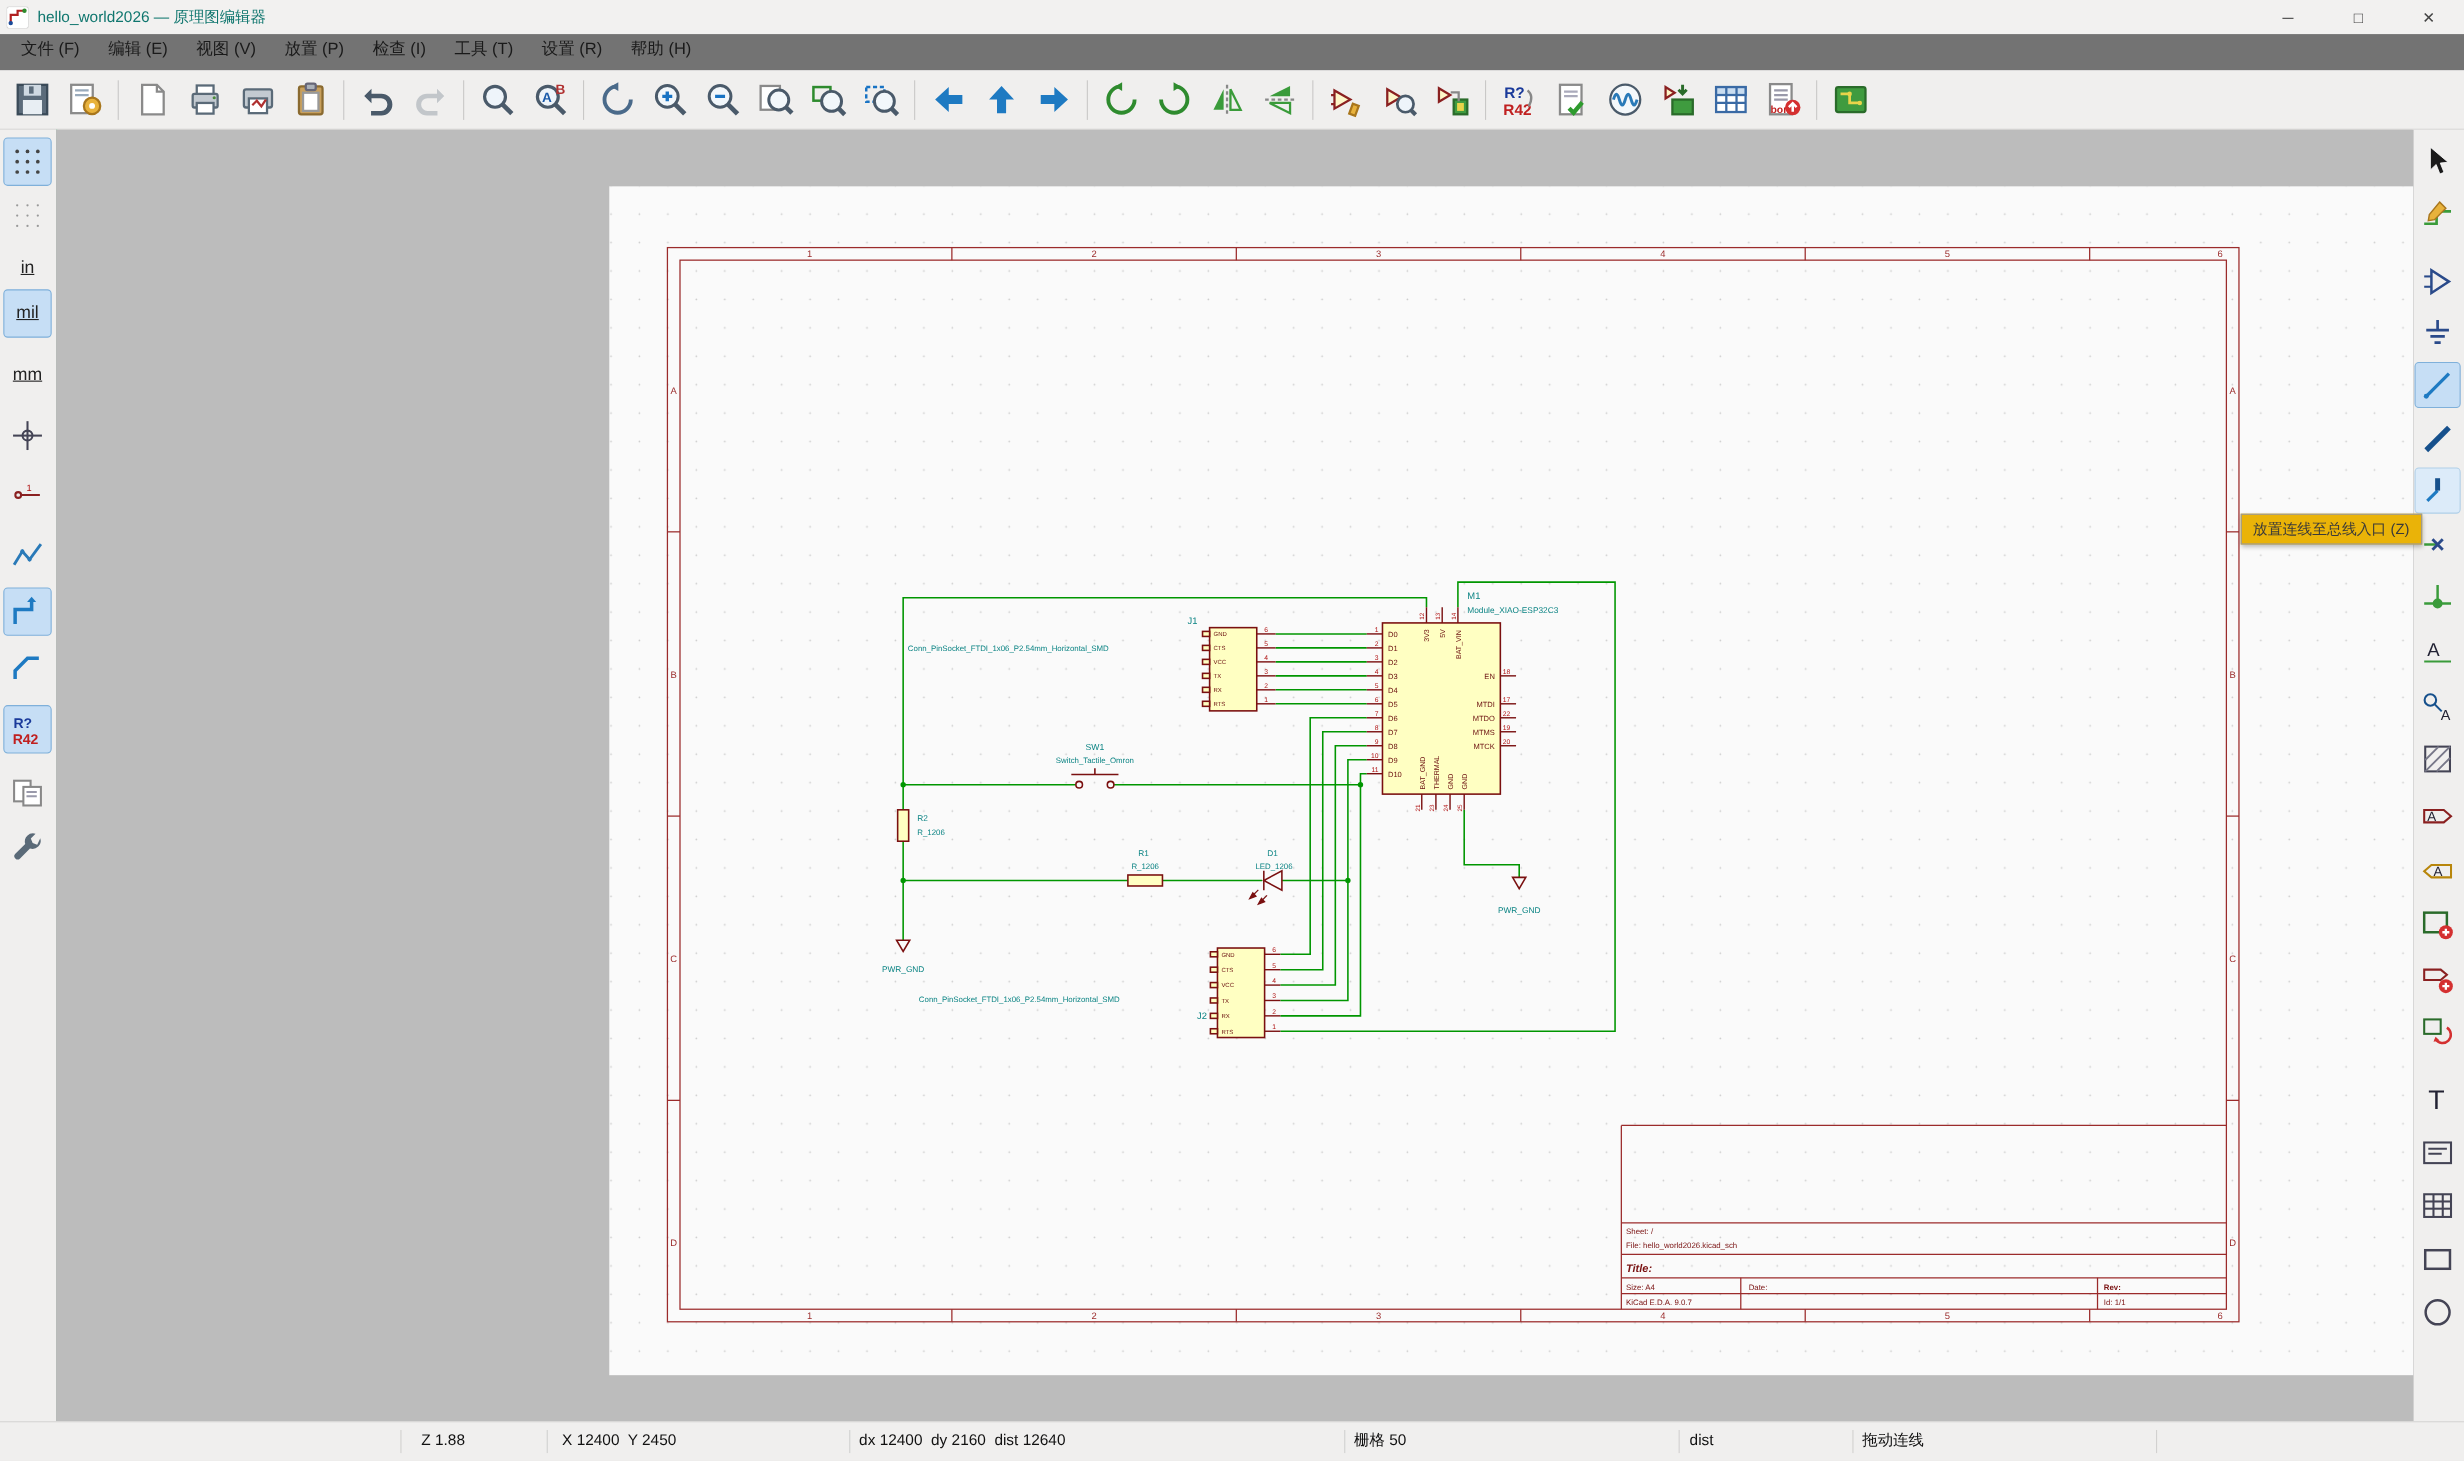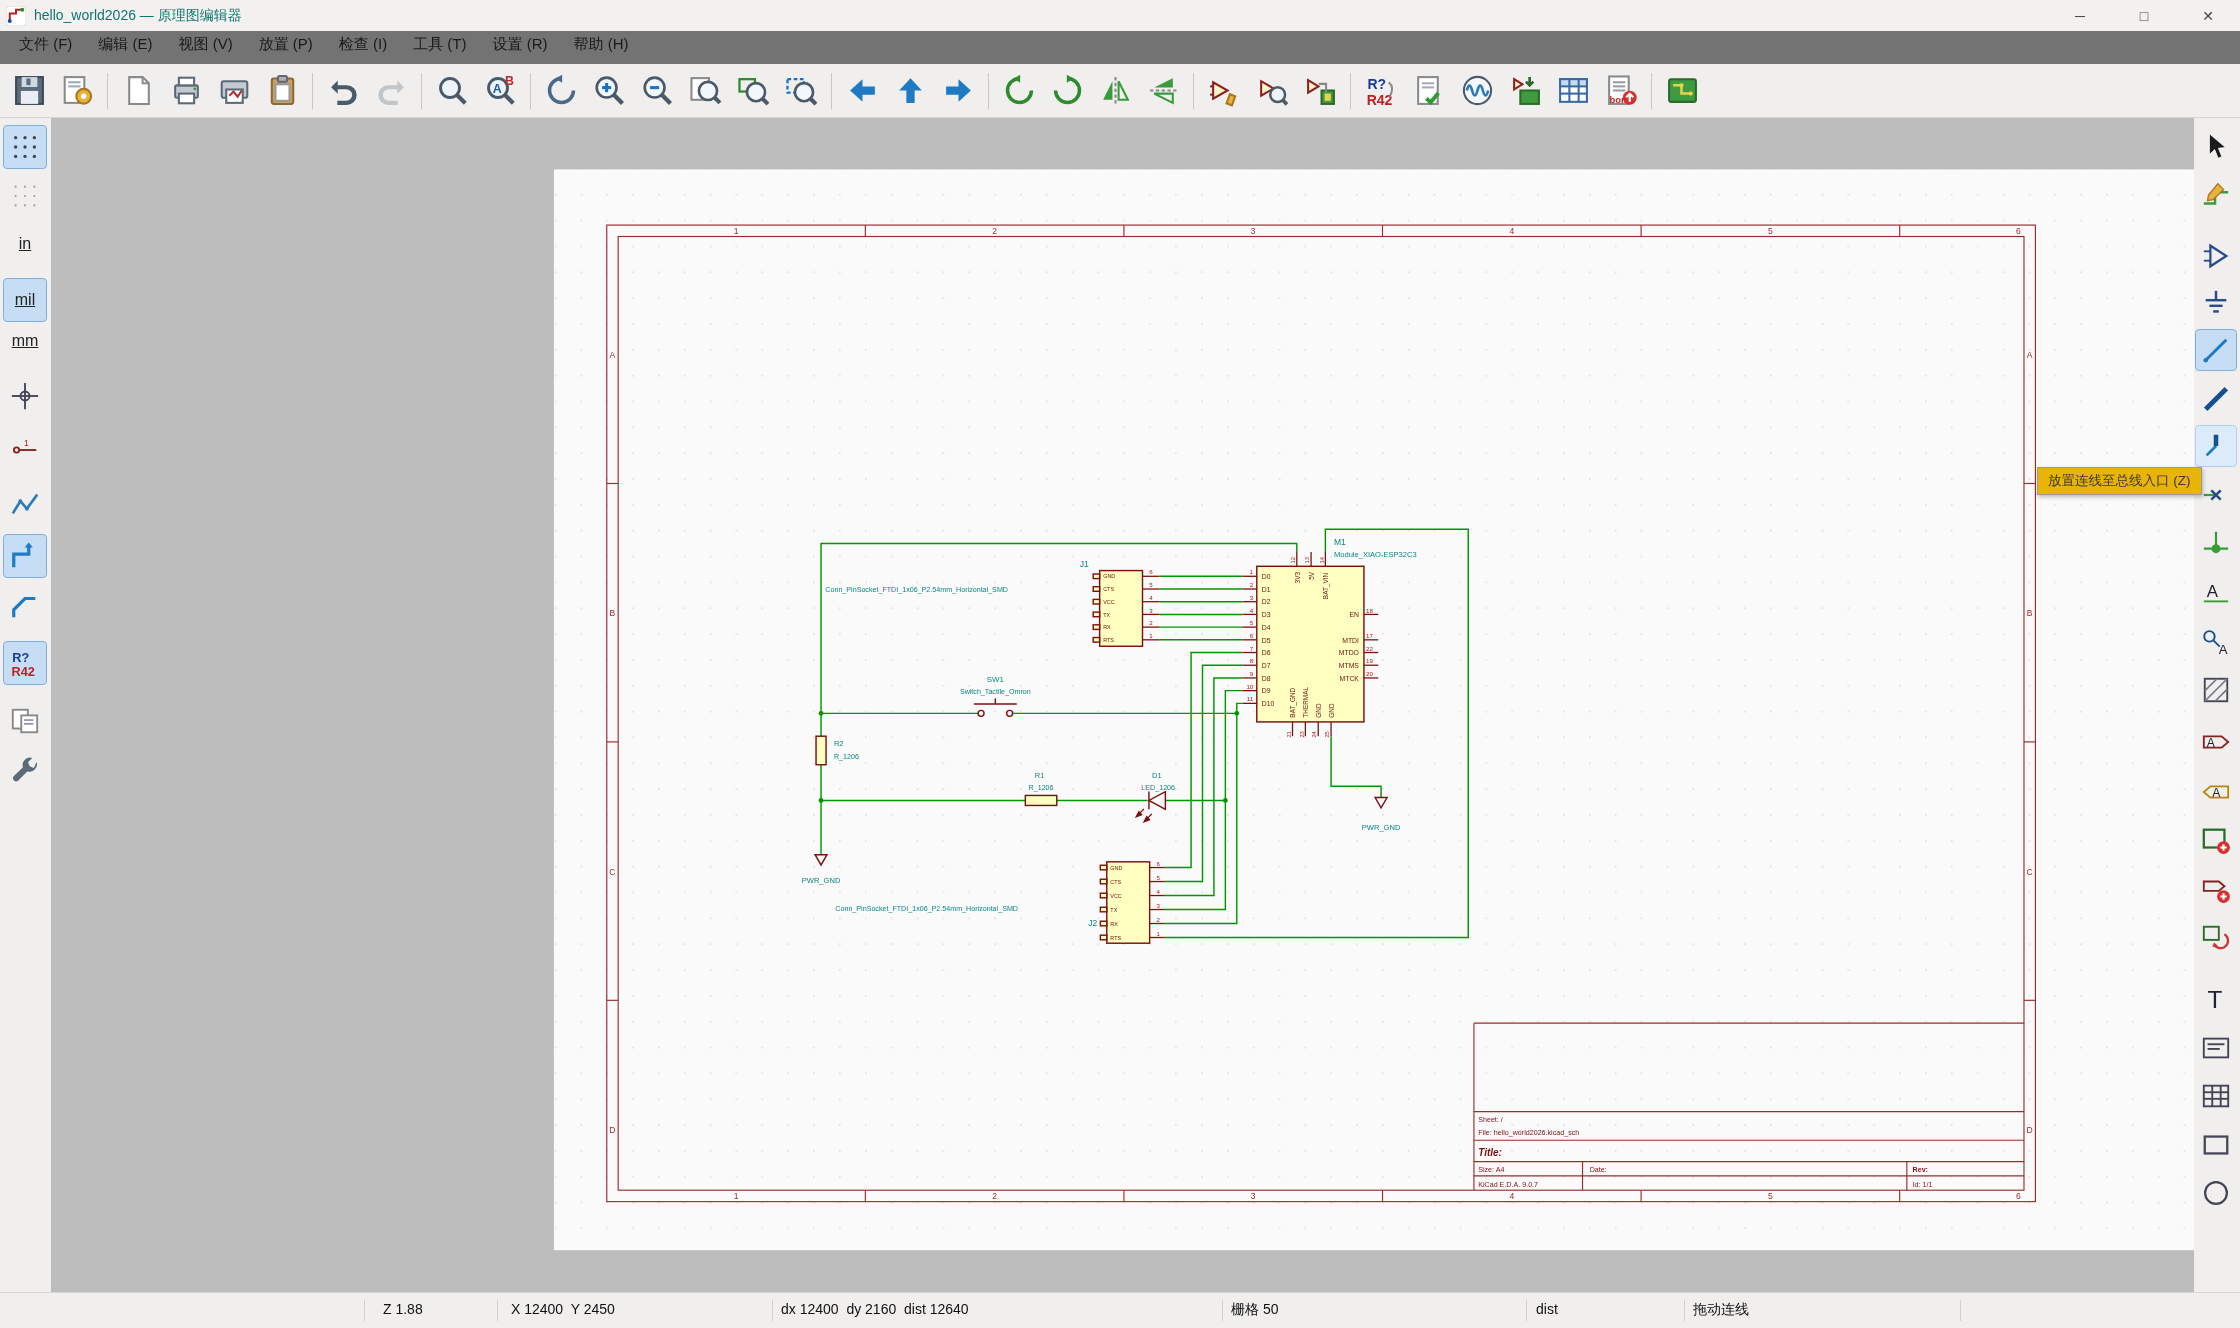--- a/index.html
+++ b/index.html
@@ -351,21 +351,21 @@
           <circle cx="13" cy="8" r="0.55"></circle>
           <circle cx="3" cy="13" r="0.55"></circle>
           <circle cx="8" cy="13" r="0.55"></circle>
           <circle cx="13" cy="13" r="0.55"></circle>
         </g>
       </svg>
     </div>
     <div class="side-btn" style="top: 104px;">
       <span class="unit-label">in</span>
     </div>
-    <div class="side-btn selected" style="top: 160px; align-items: center;">
+    <div class="side-btn selected" style="top: 145px; align-items: center;">
       <span class="unit-label">mil</span>
     </div>
     <div class="side-btn" style="top: 201px;">
       <span class="unit-label">mm</span>
     </div>
     <div class="side-btn" style="top: 256px;">
       <svg viewBox="0 0 16 16">
         <line x1="8" y1="1" x2="8" y2="15" stroke="#445"></line>
         <line x1="1" y1="8" x2="15" y2="8" stroke="#445"></line>
         <circle cx="8" cy="8" r="2.4" fill="none" stroke="#445"></circle>

